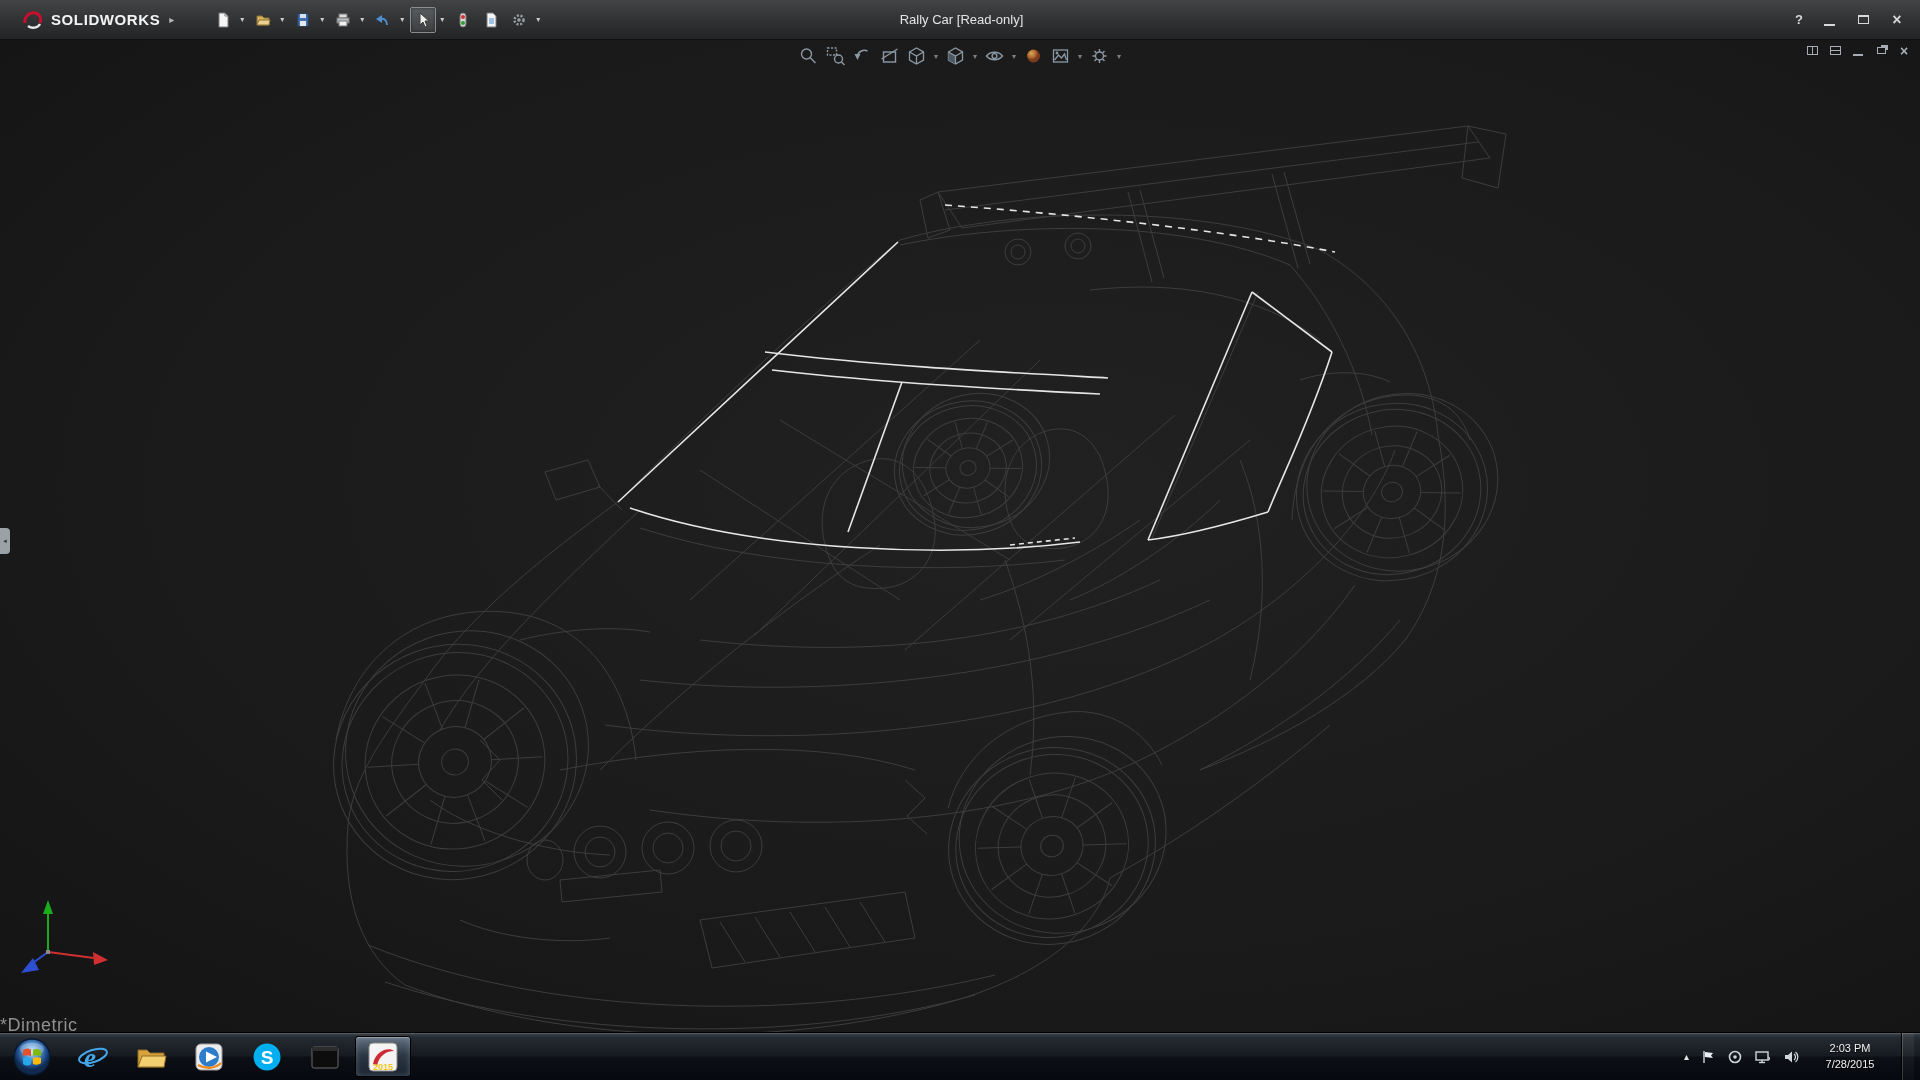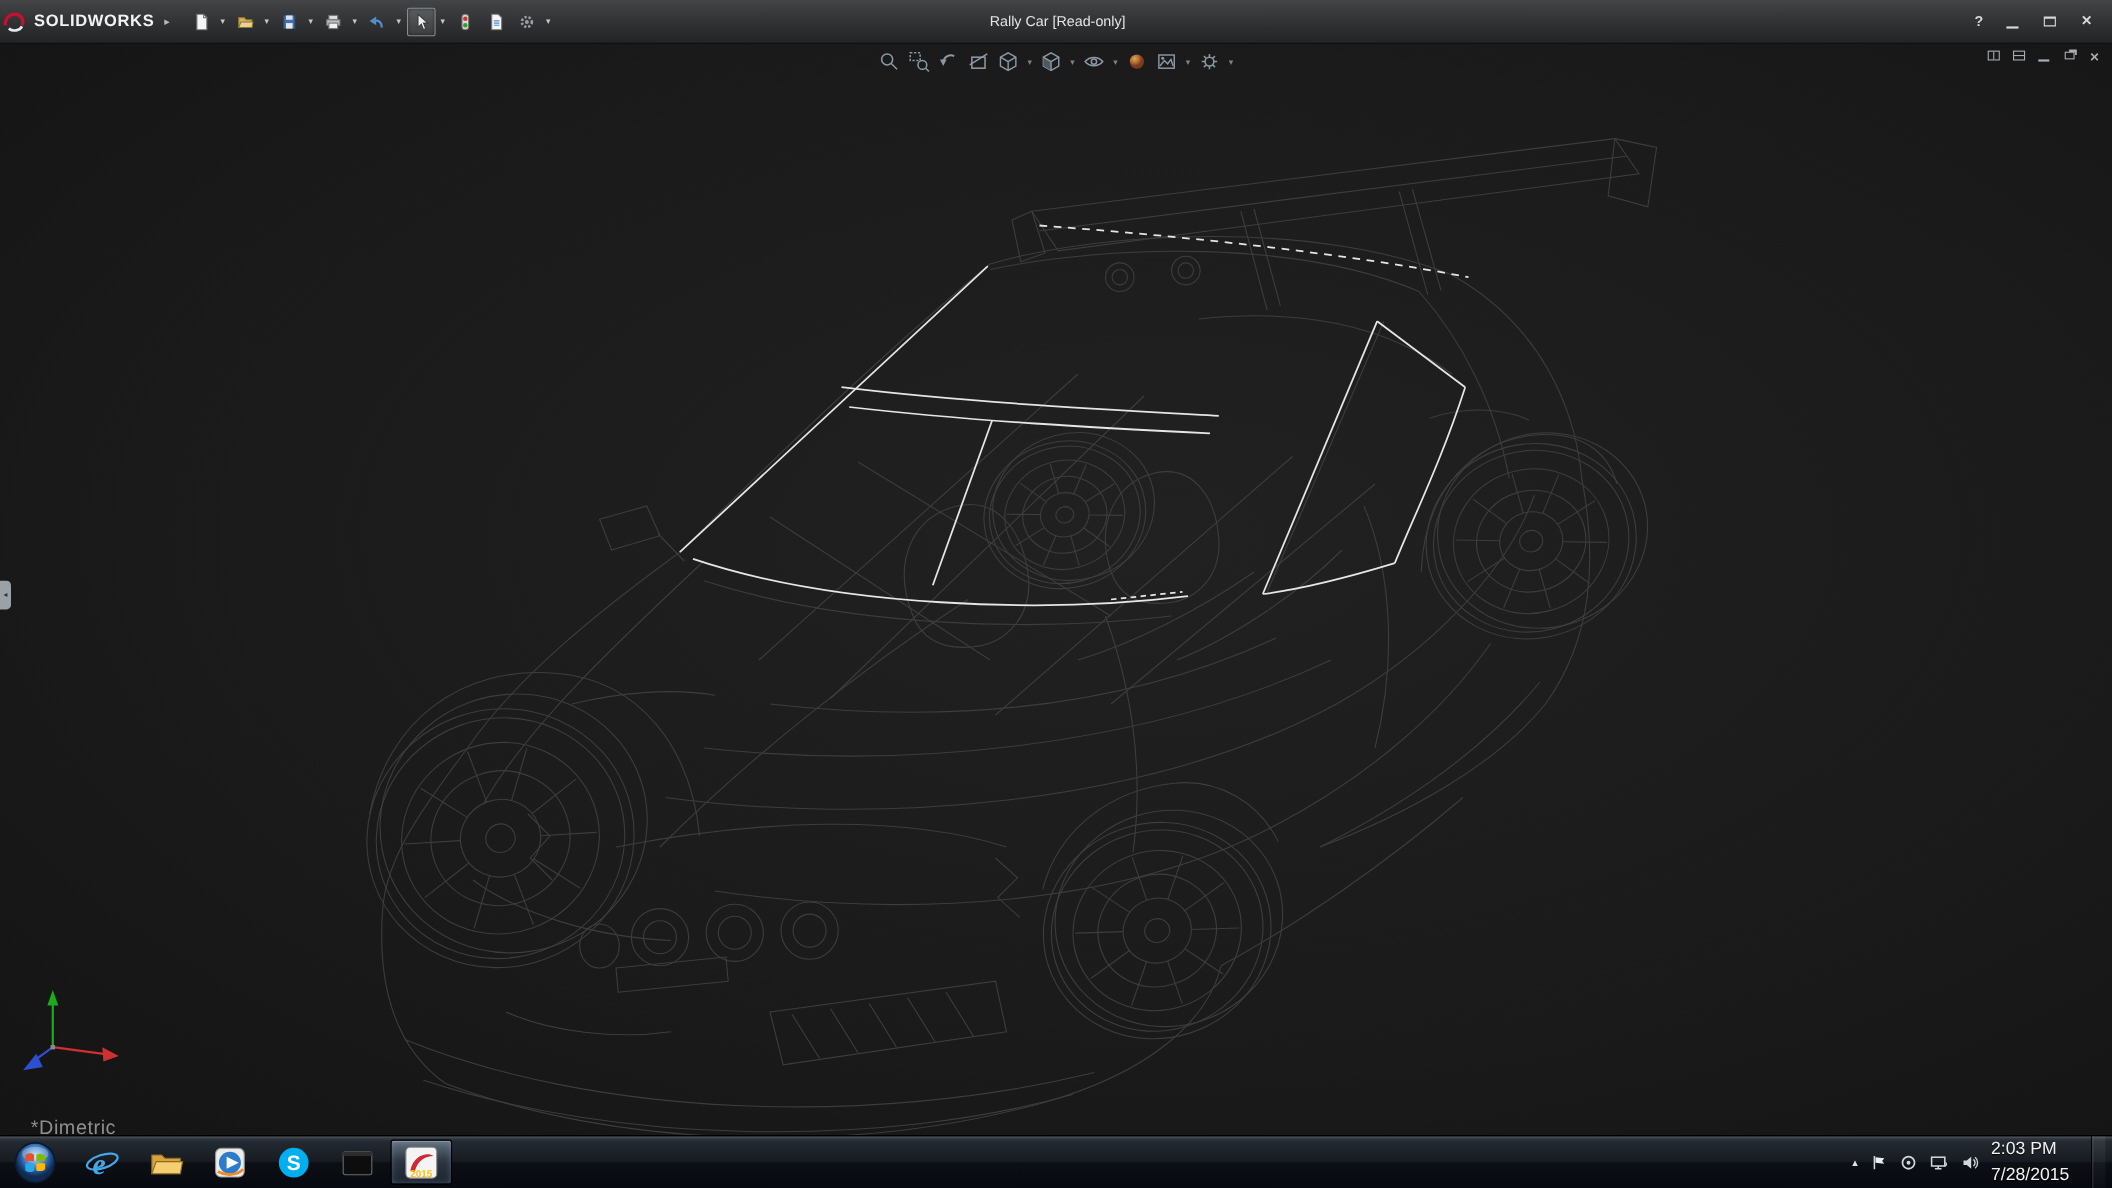--- a/index.html
+++ b/index.html
@@ -3,21 +3,21 @@
 <meta charset="utf-8">
 <style>
   *{margin:0;padding:0;box-sizing:border-box}
   html,body{width:1920px;height:1080px;overflow:hidden;background:#000;
     font-family:"Liberation Sans",sans-serif;-webkit-font-smoothing:antialiased}
   .screen{width:1920px;height:1080px;display:flex;flex-direction:column}
 
   
   .titlebar{flex:0 0 40px;background:linear-gradient(#424446,#303133 55%,#232426);
     border-bottom:1px solid #101010;display:flex;align-items:center;position:relative;color:#ddd}
-  .brand{display:flex;align-items:center;gap:7px;padding:0 2px;height:100%}
+  .brand{display:flex;align-items:center;gap:7px;padding:0 22px;height:100%}
   .brand-text{font-weight:bold;font-size:15px;letter-spacing:.6px;color:#f3f3f3}
   .brand-arrow{font-size:10px;color:#b9b9b9;margin-left:2px}
   .file-toolbar{display:flex;align-items:center;gap:2px;margin-left:14px}
   .tbg{display:flex;align-items:center}
   .tbtn{background:transparent;border:1px solid transparent;border-radius:2px;
     width:26px;height:26px;display:flex;align-items:center;justify-content:center;cursor:default}
   .tbtn.active{border-color:#8a8d90;background:linear-gradient(#5a5d60,#3c3e40);box-shadow:inset 0 0 3px #0008}
   .caret{font-size:8px;color:#c9c9c9;width:12px;text-align:center}
   .title-center{position:absolute;left:3px;right:0;text-align:center;font-size:13px;color:#e4e4e4;pointer-events:none}
   .titlebar-right{margin-left:auto;display:flex;align-items:center;gap:4px;padding-right:8px;z-index:2}
@@ -40,37 +40,37 @@
   .doc-controls{position:absolute;top:3px;right:8px;display:flex;align-items:center;gap:7px;color:#a7adb3}
   .dc{width:16px;height:15px;display:flex;align-items:center;justify-content:center}
   .dc .pane{width:11px;height:9px;border:1px solid currentColor;position:relative}
   .dc .pane.split:after{content:"";position:absolute;left:4px;top:0;bottom:0;width:1px;background:currentColor}
   .dc .pane.hsplit:after{content:"";position:absolute;top:3px;left:0;right:0;height:1px;background:currentColor}
   .dc .bar{width:10px;height:2px;background:currentColor;margin-top:8px}
   .dc .rest{width:9px;height:7px;border:1px solid currentColor;box-shadow:3px -3px 0 -1px currentColor}
   .dc.close{font-size:14px;font-weight:bold}
 
   .triad{position:absolute;left:14px;bottom:46px}
-  .view-label{position:absolute;left:28px;bottom:-4px;font-size:18px;color:#8f8f8f;letter-spacing:.5px}
+  .view-label{position:absolute;left:0;bottom:-4px;font-size:18px;color:#8f8f8f;letter-spacing:.5px}
   .fm-tab{position:absolute;left:0;top:488px;width:10px;height:26px;background:#9aa2a8;
     border-radius:0 4px 4px 0;display:flex;align-items:center;justify-content:center;
     font-size:7px;color:#2e3235}
 
   
   .taskbar{flex:0 0 48px;display:flex;align-items:stretch;position:relative;
     background:linear-gradient(180deg,#3d444c 0%,#242a31 10%,#171b21 49%,#0c0f14 51%,#070910 100%);
     border-top:1px solid #000;box-shadow:inset 0 1px 0 #ffffff22}
   .start{width:64px;display:flex;align-items:center;justify-content:center}
   .task-icons{display:flex;align-items:stretch}
   .task-btn{width:56px;margin:3px 1px;border-radius:3px;display:flex;align-items:center;justify-content:center;position:relative}
   .task-btn.active{background:linear-gradient(#7c8c9dbb,#35414fcc 45%,#1d2733dd);
     border:1px solid #000;box-shadow:inset 0 1px 0 #ffffff44, inset 0 0 6px #9fc4e055}
   .tray{margin-left:auto;display:flex;align-items:center;gap:11px;padding-right:6px}
   .tray-chevron{color:#e2e2e2;font-size:10px}
-  .clock{width:80px;font-size:16px;color:#f2f2f2;line-height:1.45;text-shadow:0 1px 1px #000}
+  .clock{width:80px;text-align:center;font-size:11px;color:#f2f2f2;line-height:1.45;text-shadow:0 1px 1px #000}
   .show-desktop{width:13px;align-self:stretch;border-left:1px solid #000;box-shadow:inset 1px 0 0 #ffffff2e;
     background:linear-gradient(180deg,#ffffff12,#ffffff05)}
 </style>
 </head>
 <body>
 
 <div class="screen">
 
   <header class="titlebar">
     <div class="brand">

